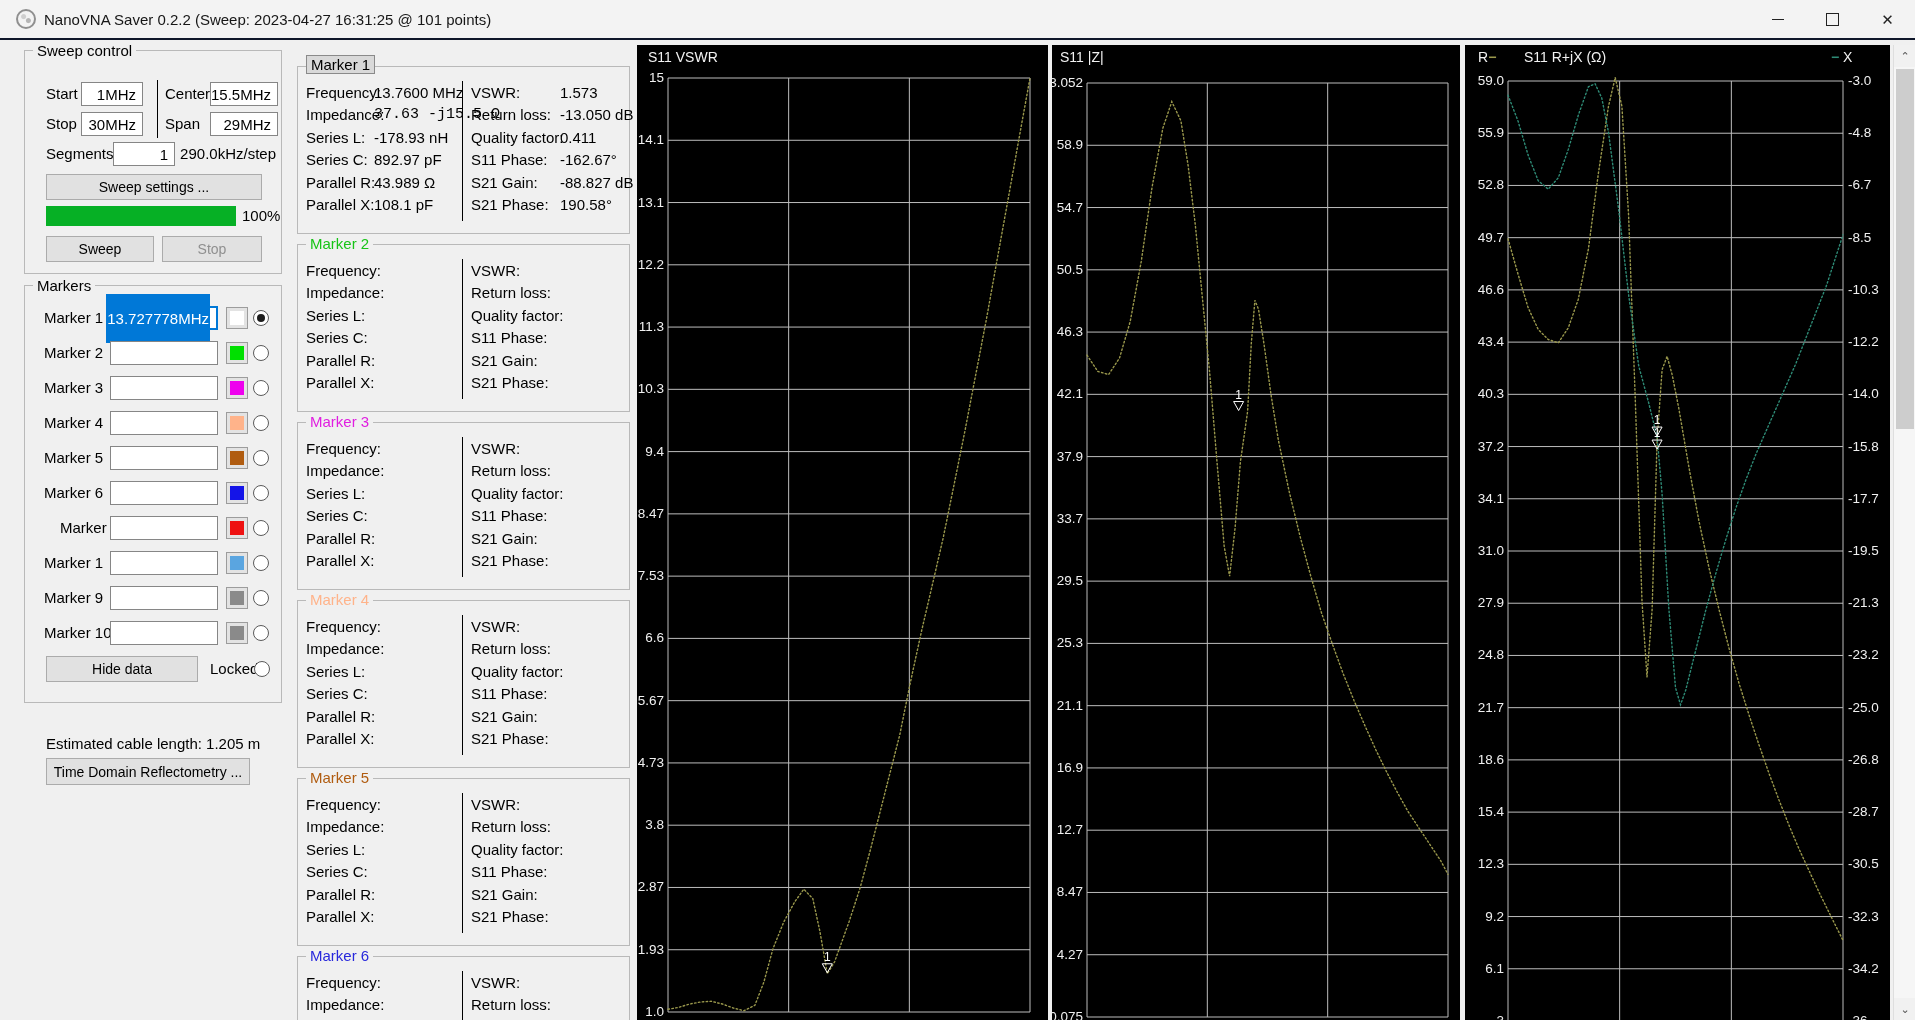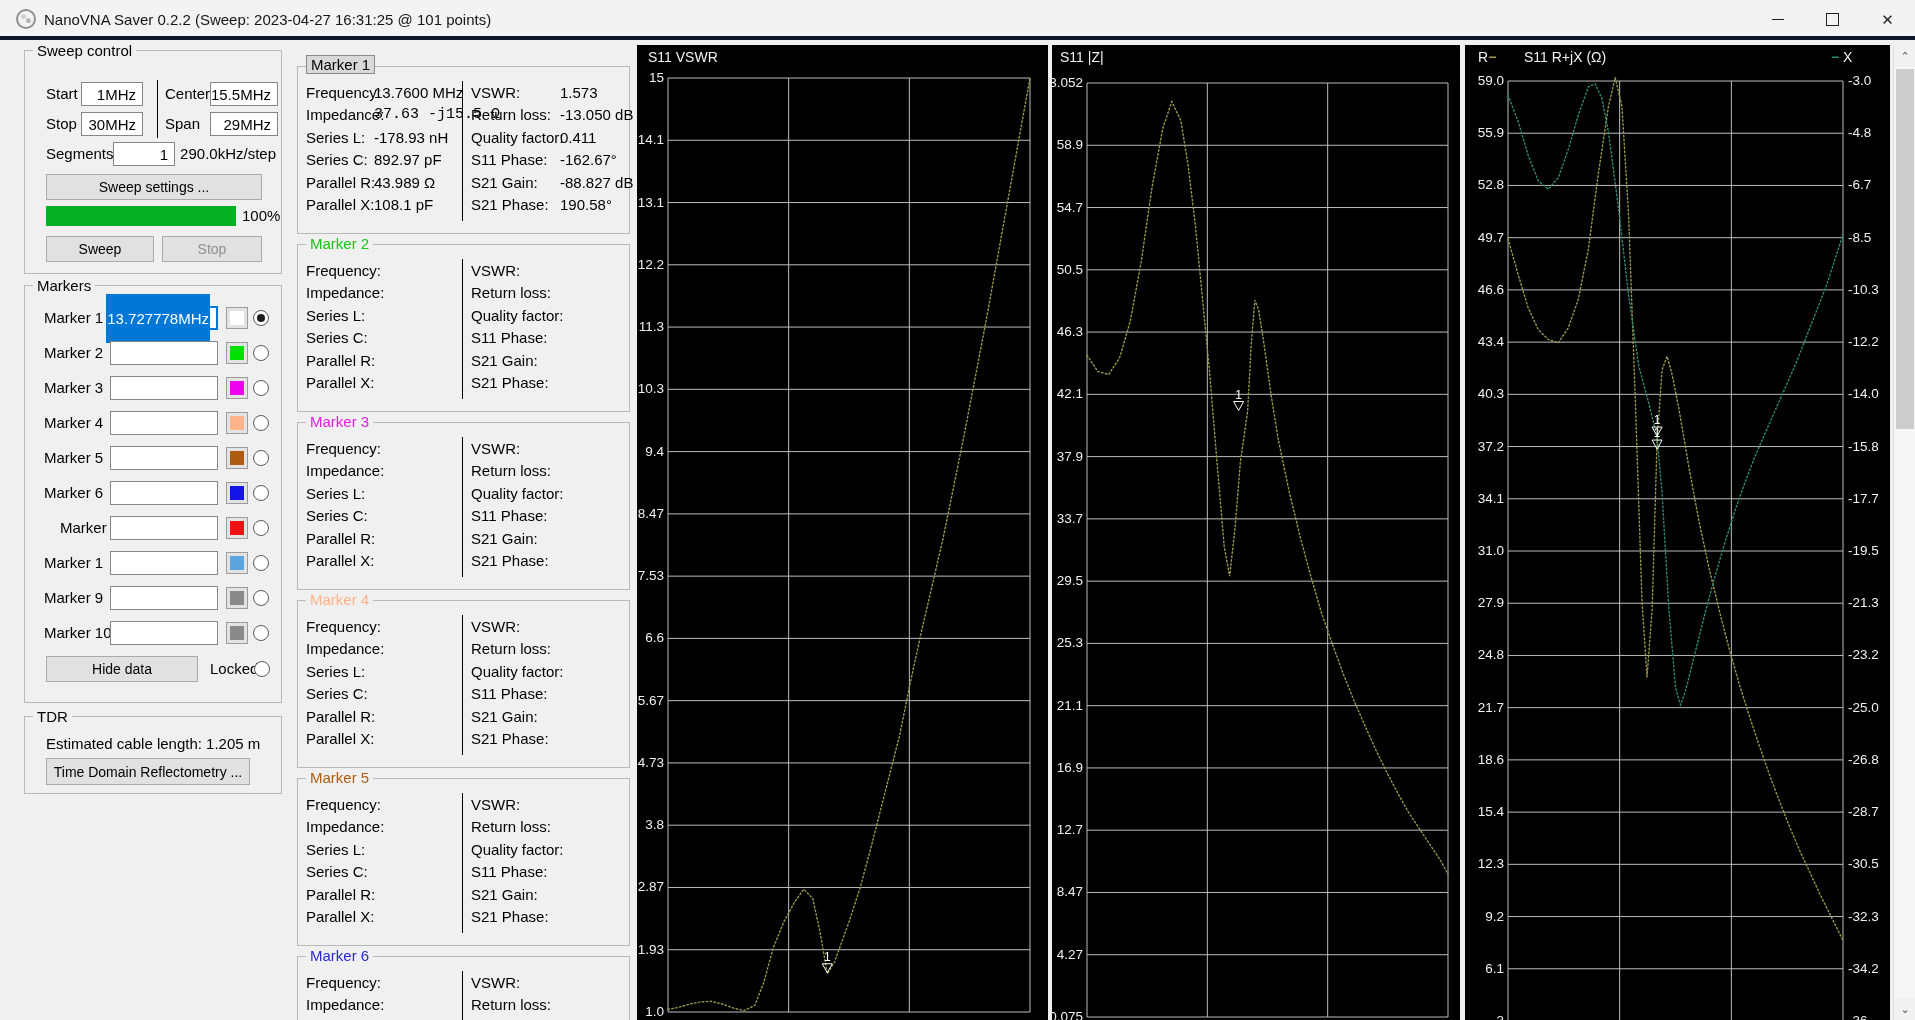--- a/index.html
+++ b/index.html
@@ -1,20 +1,20 @@
 <!DOCTYPE html>
 <html><head>
 <meta charset="utf-8">
 <style>
   html,body{margin:0;padding:0;background:#f0f0f0;}
   #app{position:relative;width:1915px;height:1020px;background:#f0f0f0;overflow:hidden;
        font-family:"Liberation Sans",sans-serif;color:#000;}
   
   .titlebar{position:absolute;left:0;top:0;width:1915px;height:40px;background:#f3f3f3;
-            border-bottom:4px solid #0f172a;box-sizing:border-box;}
+            border-bottom:2px solid #0f172a;box-sizing:border-box;}
   .app-icon{position:absolute;left:16px;top:9px;width:20px;height:20px;border:2px solid #8f8f8f;
             border-radius:50%;box-sizing:border-box;background:
             radial-gradient(circle at 35% 35%, #cfcfcf 0 2px, transparent 3px),
             radial-gradient(circle at 65% 60%, #b5b5b5 0 2px, transparent 3px);}
   .title-text{position:absolute;left:44px;top:0;height:40px;line-height:40px;font-size:15px;color:#161616;}
   .win-btn{position:absolute;top:0;width:55px;height:39px;display:flex;align-items:center;
            justify-content:center;color:#222;font-size:15px;}
   .max-glyph{width:11px;height:11px;border:1px solid #222;}
   .min-glyph{width:12px;height:0;border-top:1px solid #222;}
   
@@ -150,23 +150,20 @@
       <div class="tinput" style="left: 110px; top: 621px; width: 108px;"></div>
       <div class="swatch" style="left: 226px; top: 622px;">
         <div class="swatch-inner" style="background: rgb(138, 138, 138);"></div>
       </div>
       <div class="radio" style="left: 253px; top: 625px;"></div>
     </div>
   <div class="btn" style="left:46px;top:656px;width:152px;height:26px;">Hide data</div>
   <span class="lbl" style="left:210px;top:657px;">Locked</span>
   <div class="radio" style="left:254px;top:661px;"></div>
 
-  <div class="groupbox" style="left:24px;top:716px;width:258px;height:78px;">
-    <span class="gb-label">TDR</span>
-  </div>
   <span class="lbl" style="left:46px;top:732px;">Estimated cable length:  1.205 m</span>
   <div class="btn" style="left:46px;top:758px;width:204px;height:27px;">Time Domain Reflectometry ...</div>
 
   <div id="marker-boxes">
       <div class="groupbox" style="left: 297px; top: 66px; width: 333px; height: 168px;">
         <span class="mbox-title selected" style="color: rgb(0, 0, 0);">Marker 1</span>
         <div class="field-lbl" style="left: 8px; top: 16px;">Frequency:</div>
         <div class="field-lbl" style="left: 76px; top: 16px;">13.7600 MHz</div>
         <div class="field-lbl" style="left: 8px; top: 38.4px;">Impedance:</div>
         <div class="field-lbl" style="left: 76px; top: 38.4px; font-family: Liberation Mono, monospace;">37.63 -j15.5 Ω</div>

